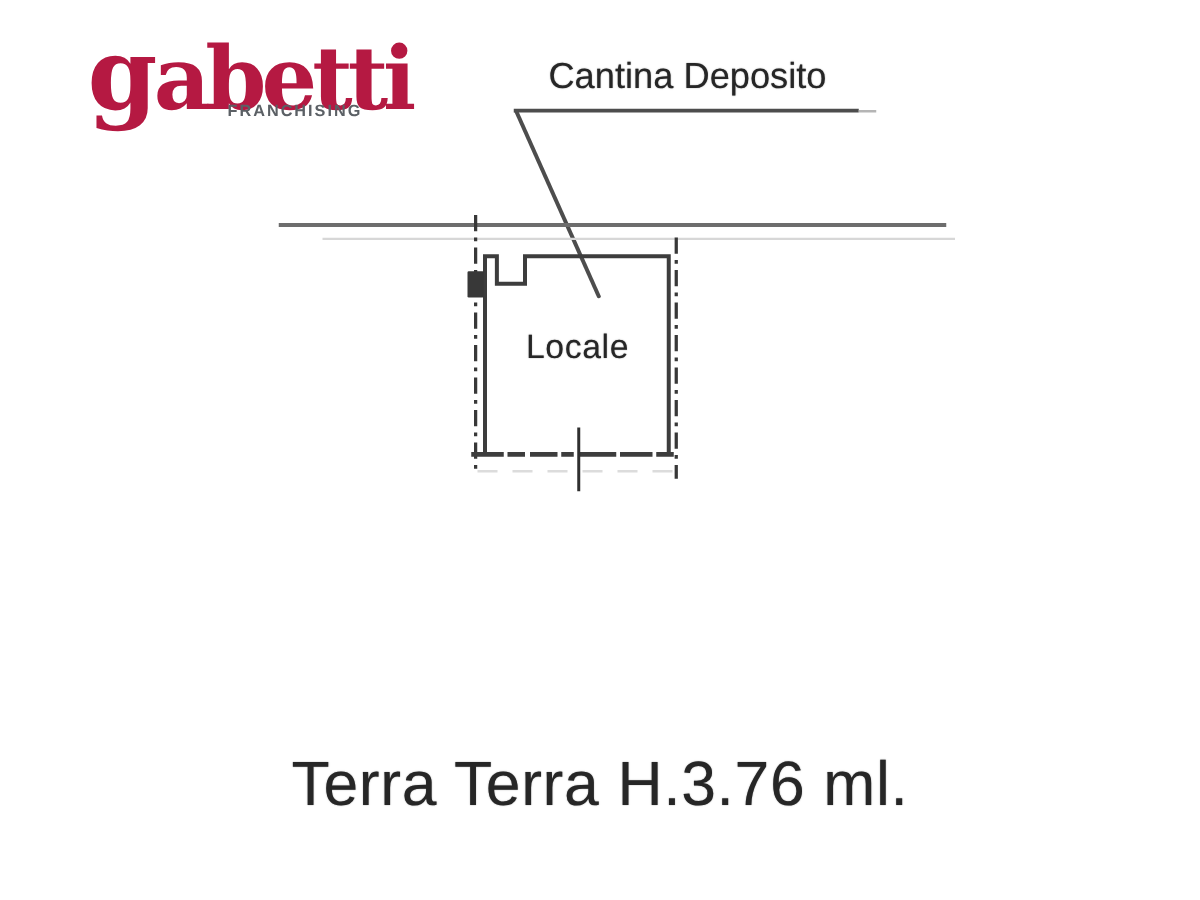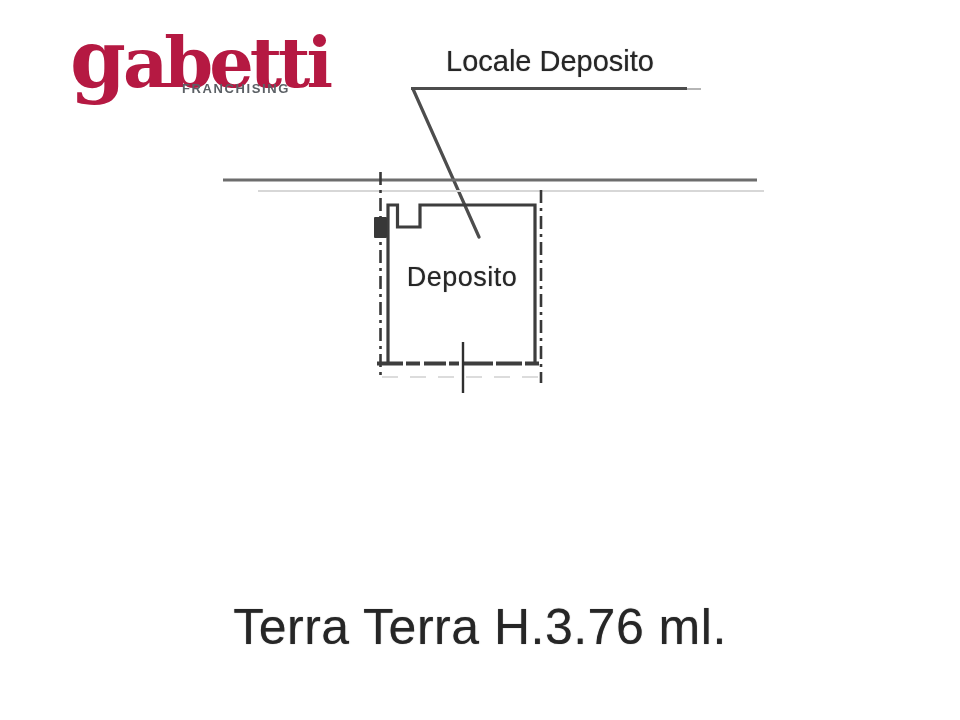--- a/index.html
+++ b/index.html
@@ -65,17 +65,17 @@
     <path d="M388,363 L388,205 L397.5,205 L397.5,227 L420,227 L420,205 L535,205 L535,363" fill="none" stroke="var(--ink,#3d3d3d)" stroke-width="3.2" stroke-linejoin="miter"></path>
 
     <line x1="377" y1="363.5" x2="539" y2="363.5" stroke="var(--ink,#3d3d3d)" stroke-width="3.8" stroke-dasharray="26 3 14 4 22 3 10 4 30 3"></line>
     <line x1="382" y1="377" x2="540" y2="377" stroke="#dcdcdc" stroke-width="2" stroke-dasharray="16 12"></line>
 
     <rect x="374" y="217" width="13" height="21" rx="1" fill="#383838"></rect>
 
     <line x1="463" y1="342" x2="463" y2="393" stroke="#2f2f2f" stroke-width="2.4"></line>
   </svg>
 
-  <div class="scan-text callout-label">Locale Deposito</div>
-  <div class="scan-text room-label">Deposito</div>
+  <div class="scan-text callout-label">Cantina Deposito</div>
+  <div class="scan-text room-label">Locale</div>
   <div class="scan-text caption">Terra Terra H.3.76 ml.</div>
 
 </div>
 
 </body></html>

